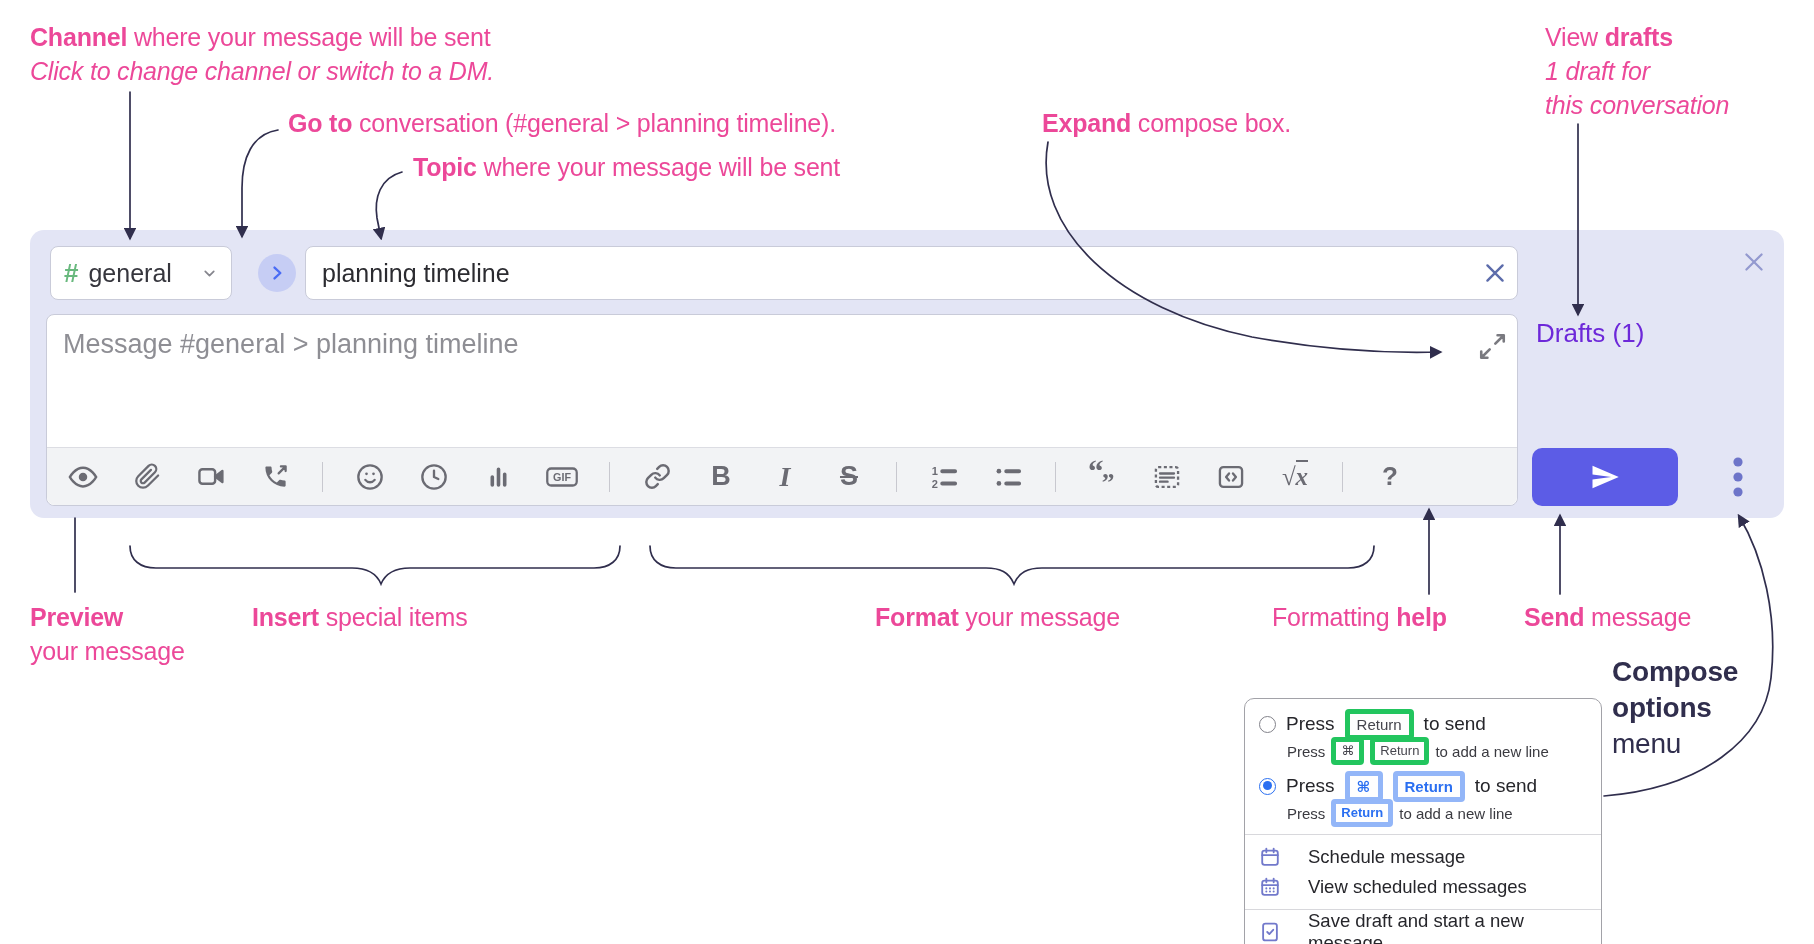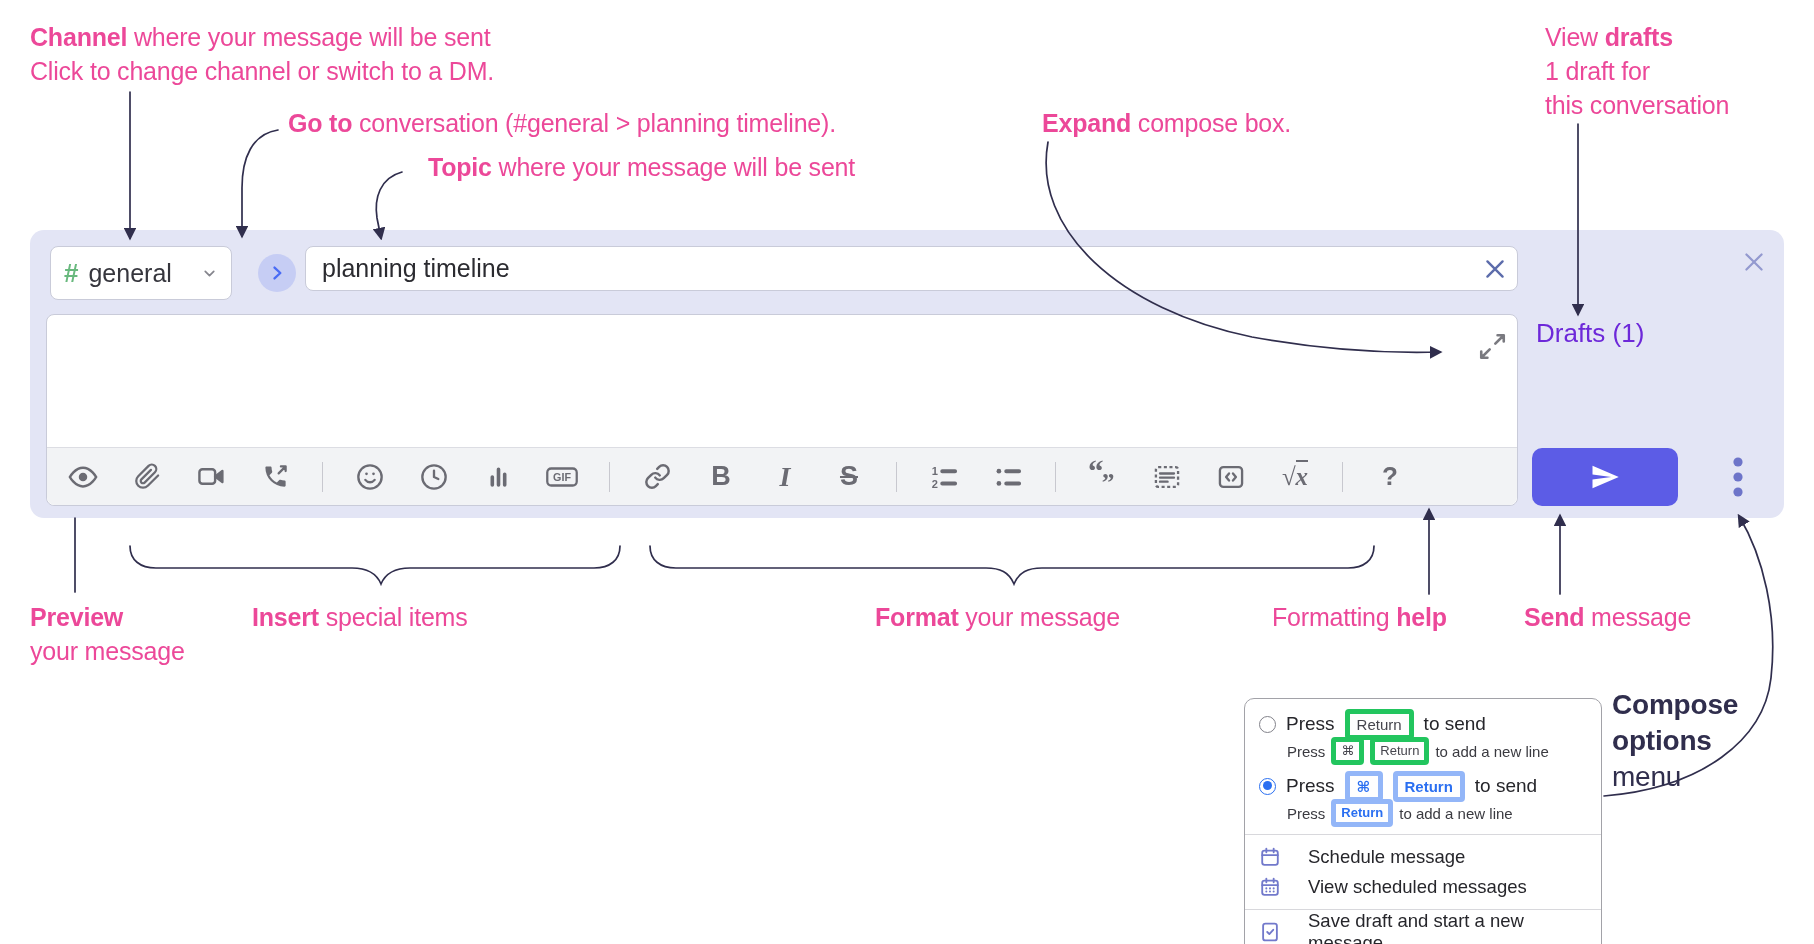--- a/index.html
+++ b/index.html
@@ -4,36 +4,36 @@
 <style>
   * { margin:0; padding:0; box-sizing:border-box; }
   html,body { background:#fff; }
   .stage {
     position:relative; width:1814px; height:944px; background:#fff; overflow:hidden;
     font-family:"Liberation Sans","DejaVu Sans",sans-serif; color:#302e4d;
   }
   
   .ann { position:absolute; font-size:25px; letter-spacing:-0.2px; line-height:34px; color:#ec4899; }
   .ann b { font-weight:700; }
-  .ann .it { }
+  .ann .it { font-style:italic; }
   .connectors { position:absolute; left:0; top:0; width:1814px; height:944px; pointer-events:none; z-index:50; }
   
   .compose { position:absolute; left:30px; top:230px; width:1754px; height:288px;
     background:#e3e5f5; border-radius:14px; }
   .chan {
     position:absolute; left:20px; top:16px; width:182px; height:54px; background:#fff;
     border:1px solid #c9cbd9; border-radius:8px; display:flex; align-items:center; gap:10px;
     padding:0 13px; cursor:pointer; font-family:inherit;
   }
   .chan .hash { color:#69b97e; font-size:26px; font-weight:700; line-height:1; }
   .chan .chname { color:#36363d; font-size:25px; }
   .chan svg { margin-left:auto; }
   .goto-btn { position:absolute; left:228px; top:24px; width:38px; height:38px; border:none;
     border-radius:50%; background:#c6cdf4; display:flex; align-items:center; justify-content:center; cursor:pointer; }
-  .topic-wrap { position:absolute; left:275px; top:16px; width:1213px; height:45px; background:#fff;
+  .topic-wrap { position:absolute; left:275px; top:16px; width:1213px; height:54px; background:#fff;
     border:1px solid #c9cbd9; border-radius:8px; display:flex; align-items:center; }
   .topic-wrap input { flex:1; border:none; outline:none; background:transparent; font-family:inherit;
     font-size:25px; color:#2b2b30; padding:0 0 0 16px; }
   .icon-btn { border:none; background:transparent; cursor:pointer; display:flex; align-items:center; justify-content:center; }
   .topic-clear { width:44px; height:44px; }
   .box-close { position:absolute; left:1706px; top:14px; width:36px; height:36px; }
   .msg-area { position:absolute; left:16px; top:84px; width:1472px; height:192px; background:#fff;
     border:1px solid #c9cbd9; border-radius:8px; }
   .msg-area textarea { display:block; width:100%; height:132px; border:none; outline:none; resize:none;
     background:transparent; font-family:inherit; font-size:27px; color:#444; padding:14px 50px 0 16px; }
@@ -63,21 +63,21 @@
   .radio.checked { border-color:#2a6ff1; position:relative; }
   .radio.checked::after { content:""; position:absolute; left:2.5px; top:2.5px; width:9px; height:9px; border-radius:50%; background:#2a6ff1; }
   .key { display:inline-block; border:5px solid #22c55e; border-radius:4px; background:#fefefe;
     padding:0 7px; font-size:15px; line-height:21px; color:#45454d; }
   .key.sm { font-size:13px; line-height:18px; padding:0 5px; }
   .key.blue { color:#2a6ff1; border-color:#93b6f8; font-weight:700; }
   .pop-sep { border:none; border-top:1px solid #d8d8dc; margin:7px 0; }
   .pop-item { display:flex; align-items:center; gap:27px; padding:3px 14px; height:30px; font-size:18.5px; cursor:pointer; }
   .pop-item svg { flex:0 0 auto; }
   
-  .lbl-compose-options { position:absolute; left:1612px; top:654px; font-size:28px; line-height:36px; letter-spacing:-0.2px;margin-top:33px; }
+  .lbl-compose-options { position:absolute; left:1612px; top:654px; font-size:28px; line-height:36px; letter-spacing:-0.2px; }
   .lbl-compose-options b { font-weight:700; }
 </style>
 </head>
 <body>
 
 <div class="stage">
 
   <svg class="connectors" viewBox="0 0 1814 944">
     <defs>
       <marker id="ah" viewBox="0 0 10 10" refX="8" refY="5" markerWidth="7.5" markerHeight="7.5" orient="auto-start-reverse">
@@ -99,21 +99,21 @@
     </g>
   </svg>
 
   <div class="ann" style="left:30px; top:20px;">
     <div><b>Channel</b><span> where your message will be sent</span></div>
     <div class="it">Click to change channel or switch to a DM.</div>
   </div>
   <div class="ann" style="left:288px; top:106px;">
     <b>Go to</b><span> conversation (#general &gt; planning timeline).</span>
   </div>
-  <div class="ann" style="left:413px; top:150px;margin-left:15px;">
+  <div class="ann" style="left:413px; top:150px;">
     <b>Topic</b><span> where your message will be sent</span>
   </div>
   <div class="ann" style="left:1042px; top:106px;">
     <b>Expand</b><span> compose box.</span>
   </div>
   <div class="ann" style="left:1545px; top:20px;">
     <div><span>View </span><b>drafts</b></div>
     <div class="it">1 draft for</div>
     <div class="it">this conversation</div>
   </div>
@@ -142,20 +142,21 @@
       </button>
     </div>
 
     <button class="icon-btn box-close">
       <svg width="26" height="26" viewBox="0 0 24 24" fill="none" stroke="#9399cf" stroke-width="2" stroke-linecap="round">
           <path d="M5 5 L19 19 M19 5 L5 19"></path>
         </svg>
     </button>
 
     <div class="msg-area">
+      <textarea placeholder="Message #general &gt; planning timeline" style=""></textarea>
       <button class="icon-btn expand-btn">
         <svg width="27" height="27" viewBox="0 0 24 24" fill="none" stroke="#7a7a80" stroke-width="2.3" stroke-linecap="round" stroke-linejoin="round">
           <path d="M14.5 9.5 L22 2 M22 2 h-5.5 M22 2 v5.5 M9.5 14.5 L2 22 M2 22 h5.5 M2 22 v-5.5"></path>
         </svg>
       </button>
 
       <div class="toolbar">
         <button class="tb-btn">
           <svg width="30" height="30" viewBox="0 0 24 24" fill="none" stroke="#6b6b73" stroke-width="2">
               <path d="M1.5 12s4-7.5 10.5-7.5S22.5 12 22.5 12s-4 7.5-10.5 7.5S1.5 12 1.5 12z"></path>

